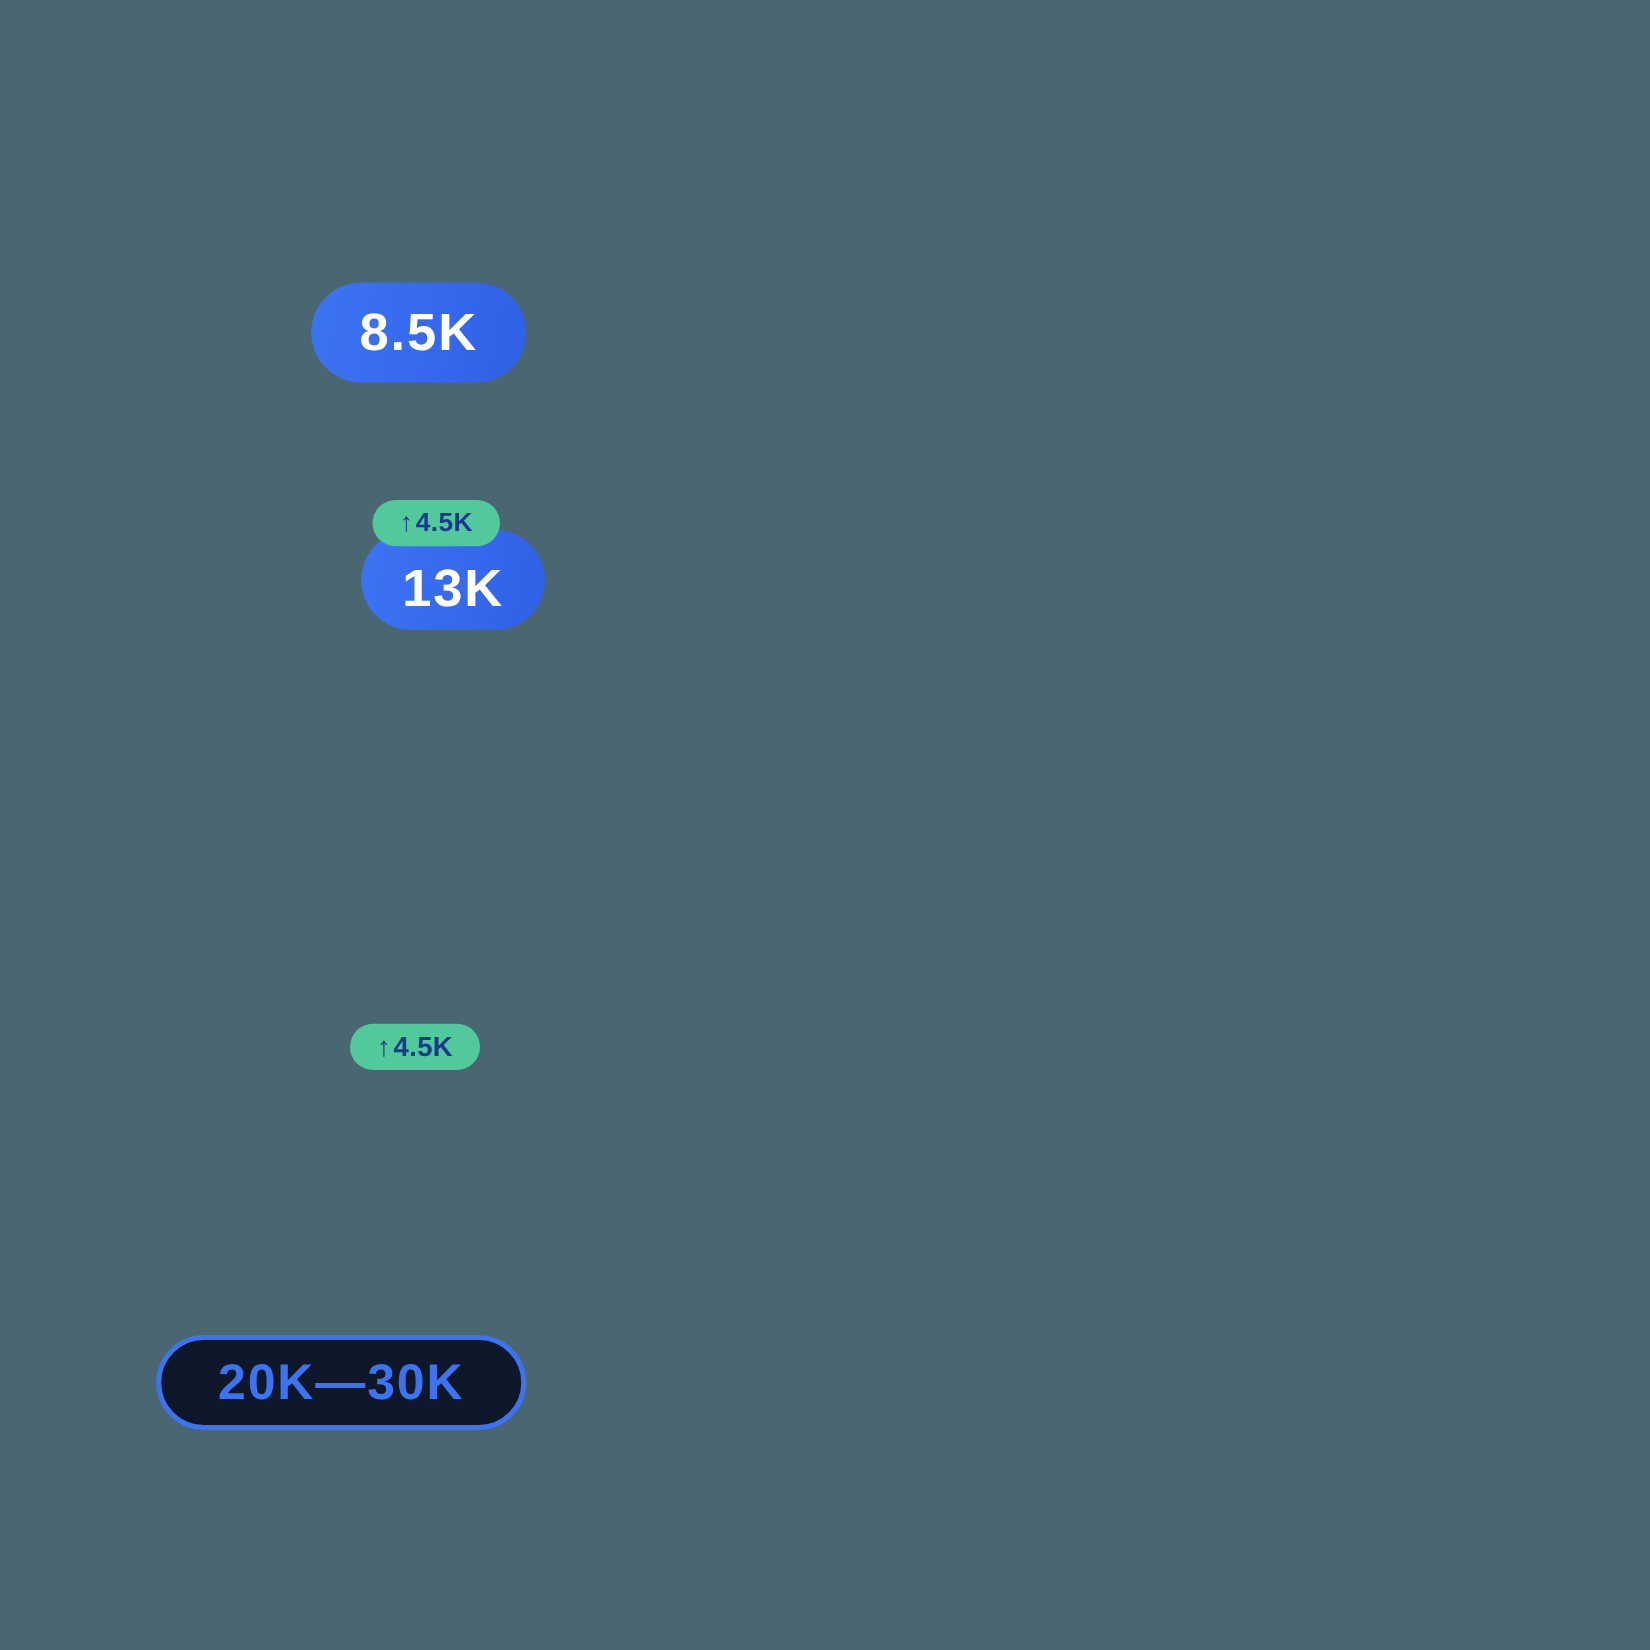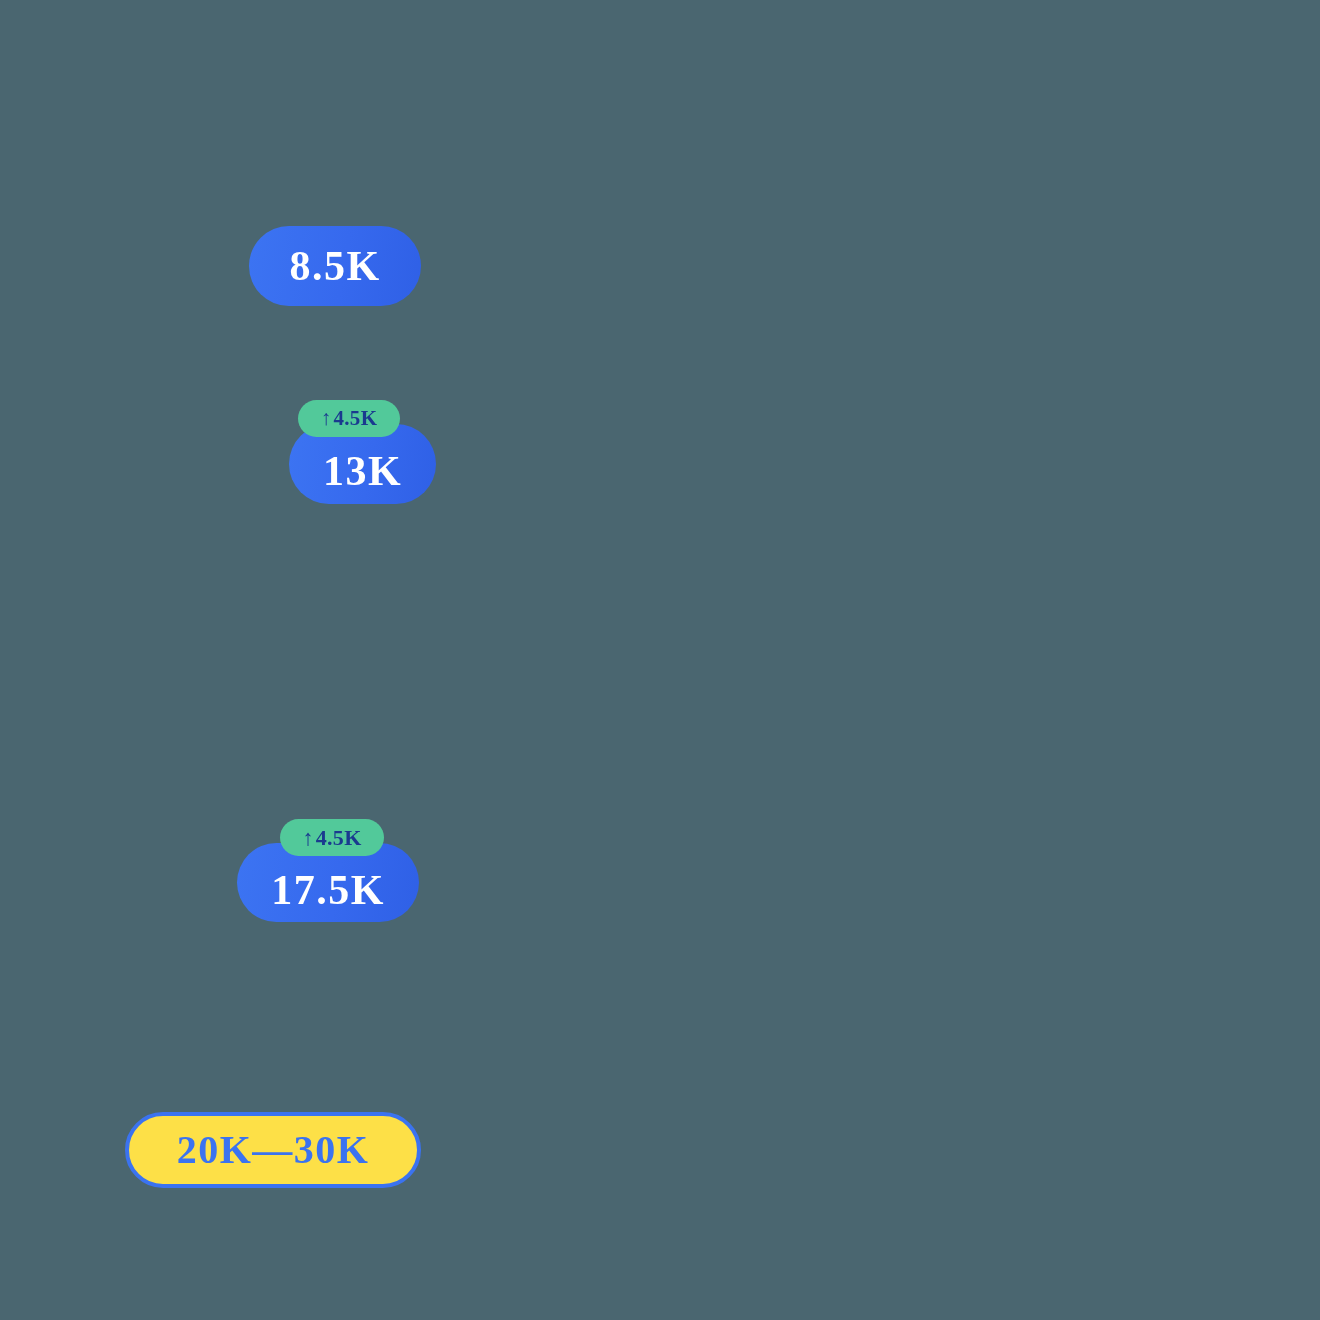--- a/index.html
+++ b/index.html
@@ -13,21 +13,20 @@
     font-family: "Liberation Sans", "DejaVu Sans", sans-serif;
     overflow: hidden;
     position: relative;
   }
 
   #stage {
     position: absolute;
     inset: 0;
     width: 1320px;
     height: 1036px;
-    font-family: Liberation Serif, serif;
   }
 
   
   .pill {
     position: absolute;
     display: flex;
     align-items: center;
     justify-content: center;
     box-sizing: border-box;
     border-radius: 999px;
@@ -43,26 +42,25 @@
   }
 
   .pill-green {
     background: #52c99a;
     color: #1a3a8f;
     font-weight: 700;
     letter-spacing: 0.3px;
   }
 
   .pill-outline {
-    background: #fde047;
+    background: #0f172a;
     color: #3b73f0;
     border: 4px solid #3b73f0;
     font-weight: 700;
     letter-spacing: 1.5px;
-    margin-top: 44px;
   }
   #badge-total-value {
     left: 249px;  top: 226px;
     width: 172px; height: 80px;
     font-size: 42px;
   }
 
   
   #badge-growth-value {
     left: 289px;  top: 424px;
@@ -107,21 +105,20 @@
 
   <div class="pill pill-blue" id="badge-total-value">8.5K</div>
 
   <div class="pill pill-blue" id="badge-growth-value">13K</div>
 
   <div class="pill pill-green" id="badge-growth-delta">
     <span class="delta-arrow">↑</span>
     <span>4.5K</span>
   </div>
 
-  <div class="pill pill-blue" id="badge-projected-value">17.5K</div>
 
   <div class="pill pill-green" id="badge-projected-delta">
     <span class="delta-arrow">↑</span>
     <span>4.5K</span>
   </div>
 
   <div class="pill pill-outline" id="badge-range">20K—30K</div>
 
 </div>
 

